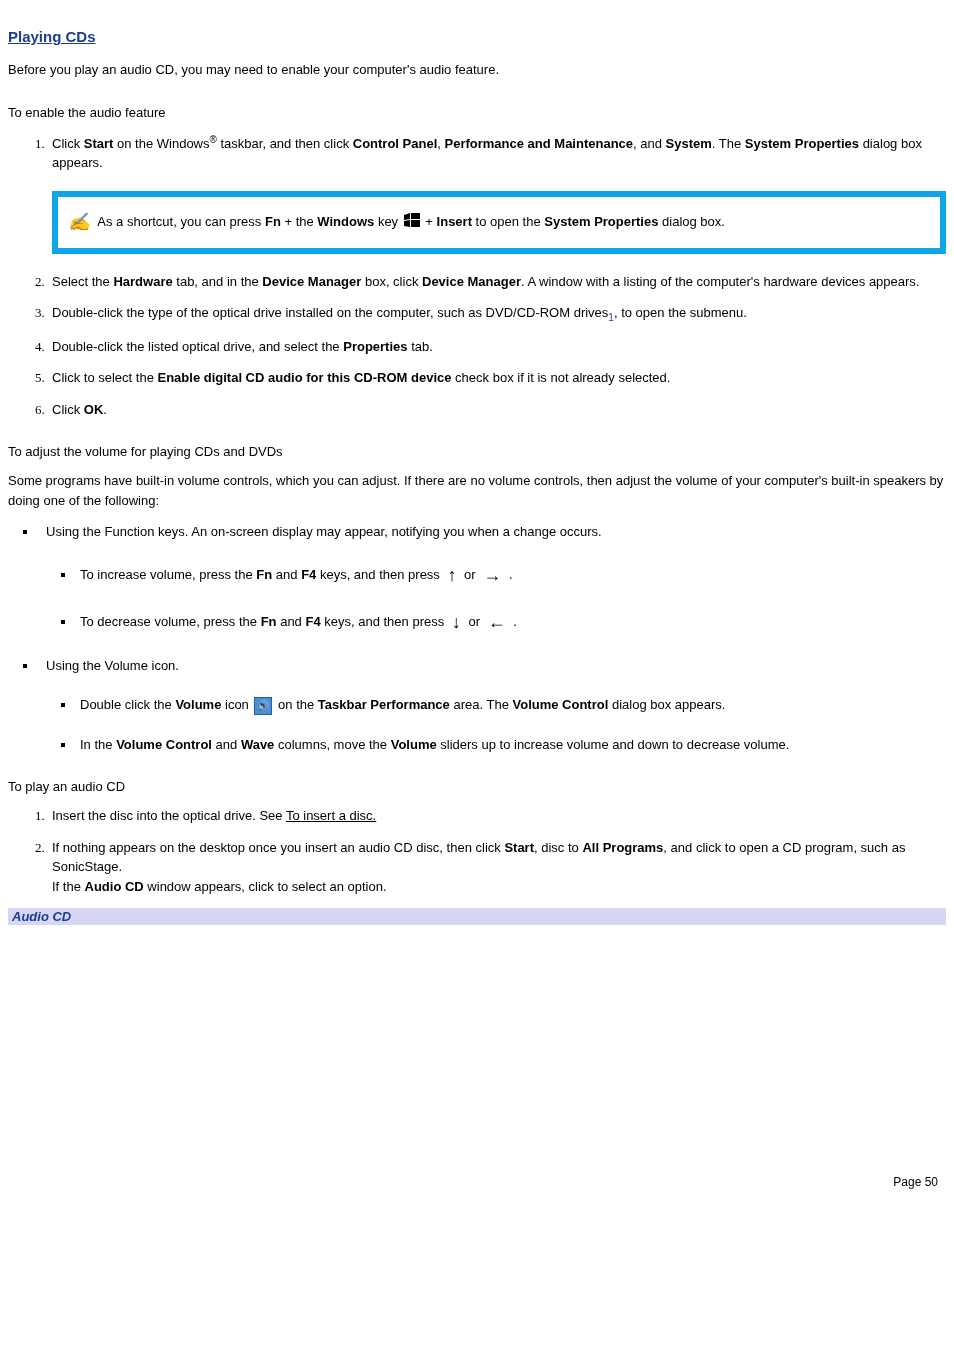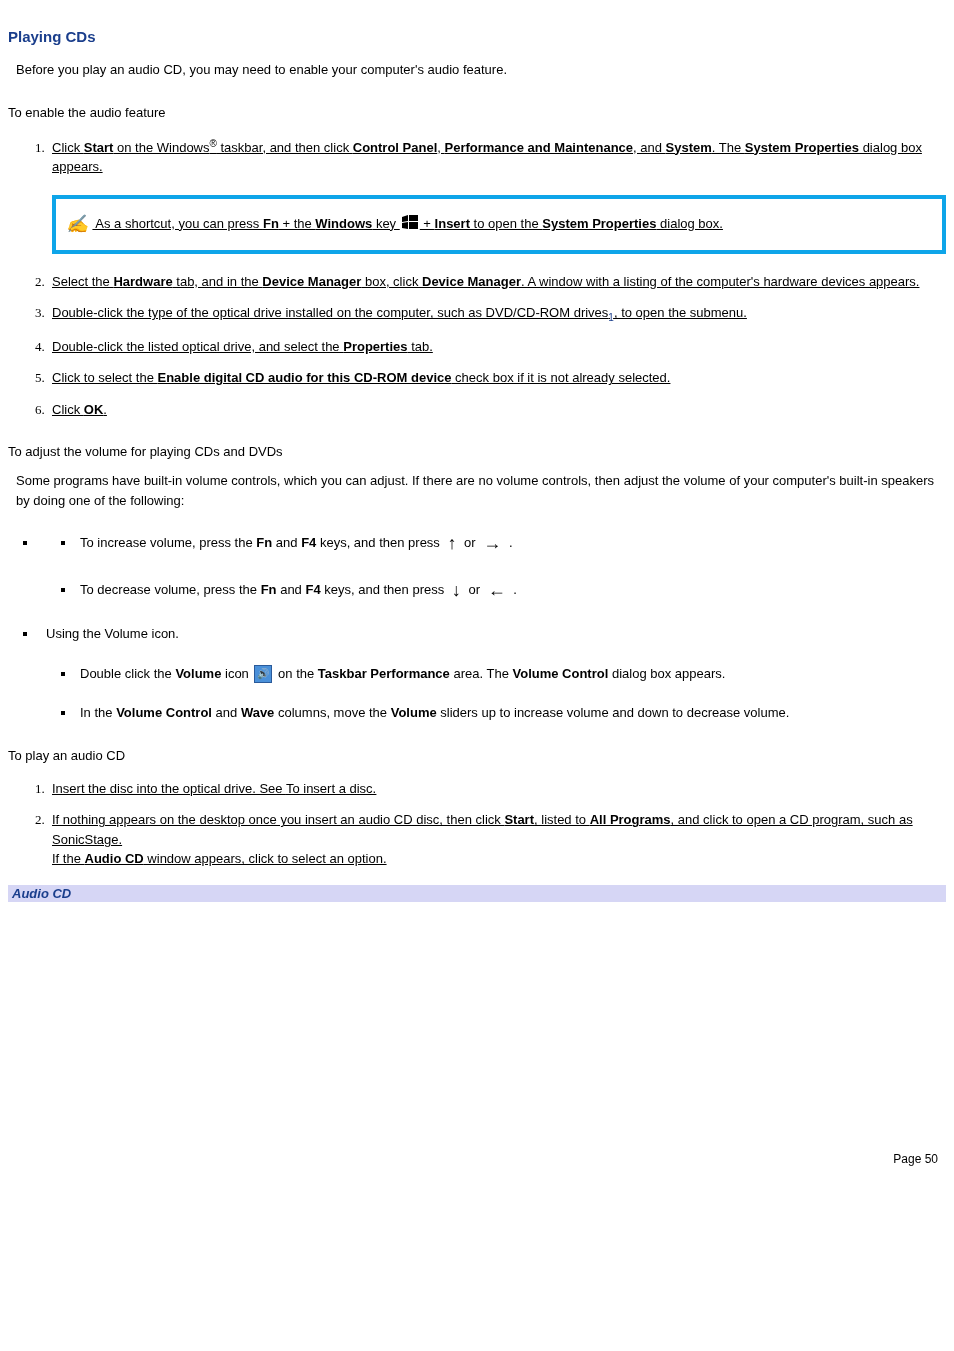--- a/index.html
+++ b/index.html
@@ -9,34 +9,34 @@
       margin: 0;
       padding: 8px;
       width: 954px;
       box-sizing: border-box;
     }
     h2 {
       color: #1a3e8c;
       font-size: 15px;
       font-weight: bold;
       margin: 20px 0 15px 0;
+      text-decoration: underline;
     }
     h3 {
       font-size: 13px;
       font-weight: normal;
       margin: 25px 0 12px 0;
     }
     p {
-      margin: 10px 8px;
+      margin: 10px 0;
       line-height: 1.5;
     }
     ol {
-      margin: 16px 0;
+      margin: 8px 0;
       padding-left: 40px;
-      text-decoration: underline;
     }
     ol > li {
       margin: 12px 0;
       line-height: 1.5;
       padding-left: 4px;
     }
     ol > li::marker {
       font-family: Georgia, 'Times New Roman', serif;
       font-size: 13px;
     }
@@ -54,21 +54,21 @@
       list-style-type: square;
       margin: 18px 0;
       padding-left: 30px;
     }
     ul.inner > li {
       margin: 20px 0;
       line-height: 1.5;
       padding-left: 4px;
     }
     .note-box {
-      border: 4px solid #0ea5e9;
+      border: 6px solid #0ea5e9;
       padding: 12px 10px;
       margin: 18px 0 18px 0;
       line-height: 1.5;
     }
     .pen-icon {
       display: inline-block;
       font-size: 18px;
       vertical-align: middle;
       margin-right: 4px;
       font-style: italic;
@@ -180,20 +180,21 @@
     <span>Click </span><b>OK</b><span>.</span>
   </li>
 </ol>
 
 <h3>To adjust the volume for playing CDs and DVDs</h3>
 
 <p>Some programs have built-in volume controls, which you can adjust. If there are no volume controls, then adjust the volume of your computer's built-in speakers by doing one of the following:</p>
 
 <ul class="outer">
   <li>
+    <span>Using the Function keys. An on-screen display may appear, notifying you when a change occurs.</span>
     <ul class="inner">
       <li>
         <span>To increase volume, press the </span><b>Fn</b><span> and </span><b>F4</b><span> keys, and then press </span>
         <span class="arrow">↑</span><span> or </span><span class="arrow">→</span><span> .</span>
       </li>
       <li>
         <span>To decrease volume, press the </span><b>Fn</b><span> and </span><b>F4</b><span> keys, and then press </span>
         <span class="arrow">↓</span><span> or </span><span class="arrow">←</span><span> .</span>
       </li>
     </ul>
@@ -211,20 +212,20 @@
   </li>
 </ul>
 
 <h3>To play an audio CD</h3>
 
 <ol>
   <li>
     <span>Insert the disc into the optical drive. See </span><a href="#" class="doc-link">To insert a disc.</a>
   </li>
   <li>
-    <span>If nothing appears on the desktop once you insert an audio CD disc, then click </span><b>Start</b><span>, listed to </span><b>All Programs</b><span>, and click to open a CD program, such as SonicStage.</span><br>
+    <span>If nothing appears on the desktop once you insert an audio CD disc, then click </span><b>Start</b><span>, disc to </span><b>All Programs</b><span>, and click to open a CD program, such as SonicStage.</span><br>
     <span>If the </span><b>Audio CD</b><span> window appears, click to select an option.</span>
   </li>
 </ol>
 
 <div class="caption-bar">Audio CD</div>
 
 <div class="page-footer">Page 50</div>
 
 </body></html>

